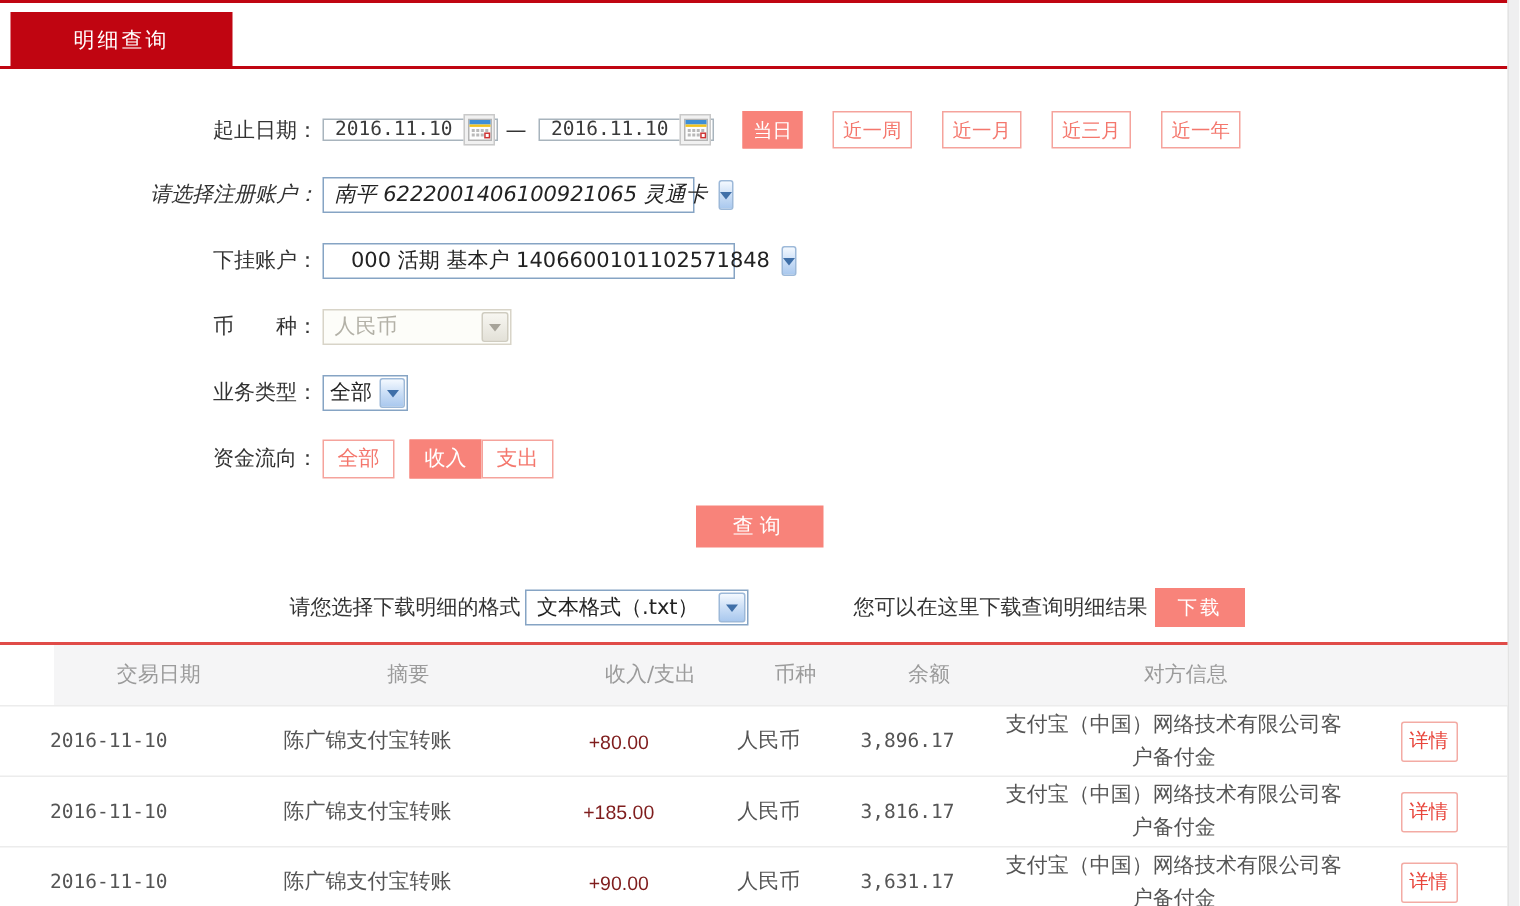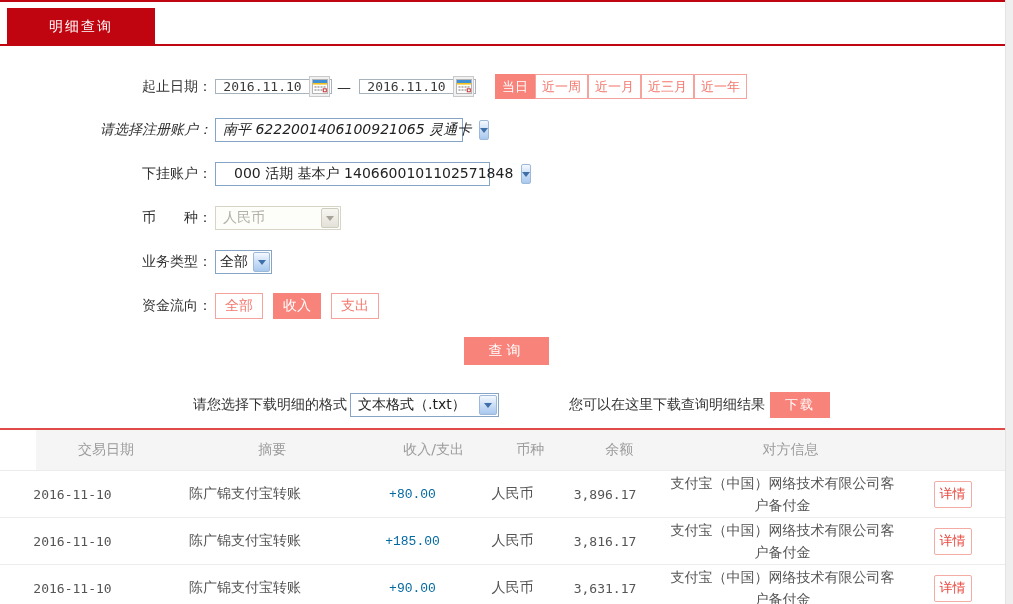--- a/index.html
+++ b/index.html
@@ -21,38 +21,38 @@
   .date-box { width:117px; height:15px; border:1px solid #a8b4bd; background:#fff;
     display:flex; align-items:center; margin-left:3px; }
   .date-value { flex:1; text-align:center; font-family:"DejaVu Sans Mono", monospace; font-size:13px; color:#3a3a3a; }
   .cal-btn { width:21px; height:21px; margin-right:1px; border:1px solid #c9c9c9; background:#f1f1f1;
     display:flex; align-items:center; justify-content:center; cursor:pointer; }
   .dash { margin:0 5px; color:#333; font-size:14px; }
 
   
   .qb { height:25px; padding:0 6px; font-size:13px; display:inline-flex; align-items:center; cursor:pointer; }
   .qb.filled { background:#f8837a; border:1px solid #f8837a; color:#fff; margin-left:19px; }
-  .qb.outline { background:#fff; border:1px solid #f5a39c; color:#f4776d; }
+  .qb.outline { background:#fff; border:1px solid #f5a39c; color:#f4776d; margin-left:20px; }
 
   
   .sel { height:24px; border:1px solid #86a4c4; background:#fff; display:flex; align-items:center;
     margin-left:3px; cursor:pointer; }
   .sel-text { padding:0 7px; font-size:14px; color:#222; white-space:nowrap; flex:1; }
   .sel-arrow { width:18px; height:20px; margin:1px; border:1px solid #9db9d9; border-radius:2px;
     background:linear-gradient(180deg,#f4f9ff,#cfe1f7 45%,#a9c8ee); display:flex; align-items:center; justify-content:center; }
   .tri { width:0; height:0; border-left:4px solid transparent; border-right:4px solid transparent;
     border-top:5px solid #3f6fa8; }
   .sel.disabled { border-color:#d8d4c8; background:#fdfdf9; cursor:default; }
   .sel.disabled .sel-text { color:#b3b1a7; }
   .sel.disabled .sel-arrow { border-color:#cfccc0; background:linear-gradient(180deg,#f7f6f1,#e3e1d8); }
   .sel.disabled .tri { border-top-color:#a6a399; }
 
   
   .ff { height:26px; width:48px; font-size:14px; display:inline-flex; align-items:center; justify-content:center; cursor:pointer; }
-  .ff.outline { background:#fff; border:1px solid #f5a39c; color:#f4776d; margin-left:10px; }
+  .ff.outline { background:#fff; border:1px solid #f5a39c; color:#f4776d; }
   .ff.filled { background:#f8837a; border:1px solid #f8837a; color:#fff; margin-left:10px; }
   .ff:first-of-type { margin-left:3px; }
 
   .query-btn { position:absolute; top:337px; left:464px; width:85px; height:28px; background:#f8837a;
     color:#fff; font-size:14px; border:none; display:flex; align-items:center; justify-content:center;
     letter-spacing:4px; cursor:pointer; }
 
   
   .dl-label { margin-left:193px; font-size:14px; color:#333; }
   .dl-hint { margin-left:70px; font-size:14px; color:#333; }
@@ -67,21 +67,21 @@
   .tbody-row { height:47px; border-top:1px solid #ececec; font-size:13px; color:#555; }
   .c0 { width:145px; text-align:center; }
   .c1 { width:200px; text-align:center; }
   .c2 { width:135px; text-align:center; }
   .c3 { width:65px;  text-align:center; }
   .c4 { width:120px; text-align:center; }
   .c5 { width:235px; text-align:center; }
   .c6 { width:105px; text-align:center; display:flex; align-items:center; justify-content:center; }
   .mono { font-family:"DejaVu Sans Mono", monospace; }
   .cn14 { font-size:14px; }
-  .amount { color:#0369a1; font-family:Liberation Mono, monospace; }
+  .amount { color:#7f1d1d; font-family:Liberation Sans, sans-serif; }
   .cparty { font-size:14px; line-height:22px; }
   .detail-btn { width:38px; height:27px; background:#fff; border:1px solid #f3aba4; border-radius:2px;
     color:#e8463c; font-size:13px; display:flex; align-items:center; justify-content:center; cursor:pointer; }
 </style>
 </head>
 <body>
 
 <div class="page">
 
   <div class="top-redline"></div>

